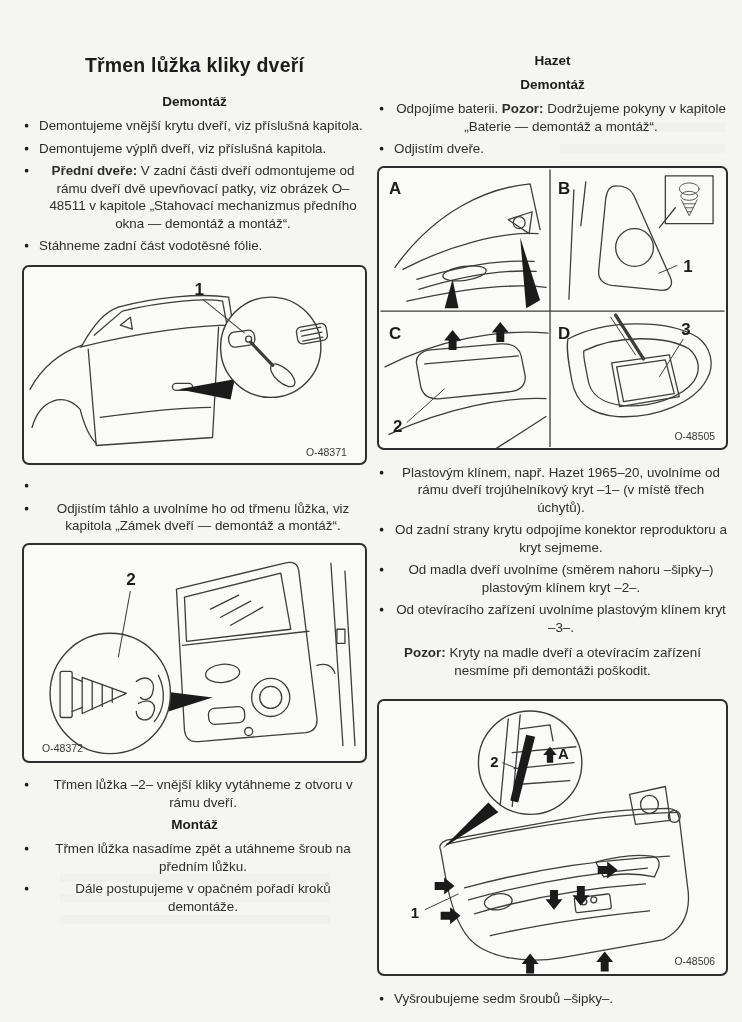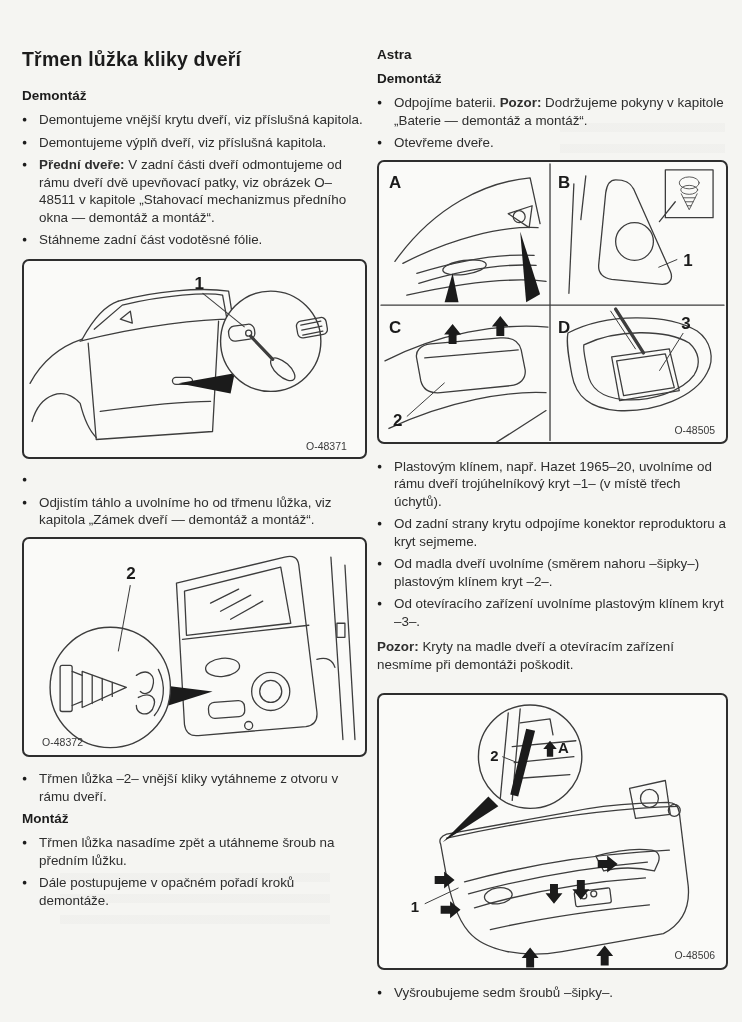--- a/index.html
+++ b/index.html
@@ -6,21 +6,21 @@
   body{
     width:742px;height:1022px;
     background:#f5f5f2;
     font-family:"Liberation Sans",sans-serif;
     color:#2e2e2e;
     -webkit-font-smoothing:antialiased;
   }
   .page{position:relative;width:742px;height:1022px;overflow:hidden;}
   .ghost{position:absolute;opacity:0.05;pointer-events:none;
     background:repeating-linear-gradient(0deg,#9a9a9a 0 9px,transparent 9px 21px);}
-  .col{position:absolute;top:46px;}
+  .col{position:absolute;top:52px;text-align:center;}
   .col-left{left:22px;width:345px;}
   .col-right{left:377px;width:351px;}
   h1{font-size:19.5px;line-height:26px;margin:0 0 15px;color:#1c1c1c;letter-spacing:.2px;}
   h2{font-size:13.5px;line-height:17px;margin:0 0 7px;color:#1c1c1c;}
   .h2-gap{margin-top:4px;}
   ul.bullets{margin:0;padding:0;list-style:none;}
   ul.bullets li{display:flex;margin:0 0 5px;}
   ul.bullets .dot{flex:none;width:9px;margin-right:8px;font-size:8.5px;line-height:17.5px;color:#1c1c1c;}
   .bt,.note{font-size:13.4px;line-height:17.5px;}
   .note{margin:8px 0 20px;}
@@ -167,30 +167,30 @@
         </li>
         <li>
           <span class="dot">●</span>
           <span class="bt">Dále postupujeme v opačném pořadí kroků demontáže.</span>
         </li>
       </ul>
   </div>
 
   <div class="col col-right">
 
-    <h2>Astra</h2>
+    <h2>Hazet</h2>
     <h2>Demontáž</h2>
     <ul class="bullets">
         <li>
           <span class="dot">●</span>
           <span class="bt">Odpojíme baterii. <b>Pozor:</b> Dodržujeme pokyny v kapitole „Baterie — demontáž a montáž“.</span>
         </li>
         <li>
           <span class="dot">●</span>
-          <span class="bt">Otevřeme dveře.</span>
+          <span class="bt">Odjistím dveře.</span>
         </li>
       </ul>
 
     <div class="figure m-fig3">
       <svg viewBox="0 0 349 282">
         <line x1="172" y1="2" x2="172" y2="280" class="ln"></line>
         <line x1="2" y1="144" x2="347" y2="144" class="ln"></line>
 
         <g class="ln">
           <path d="M16,100 C56,44 108,20 152,16 L162,62"></path>

